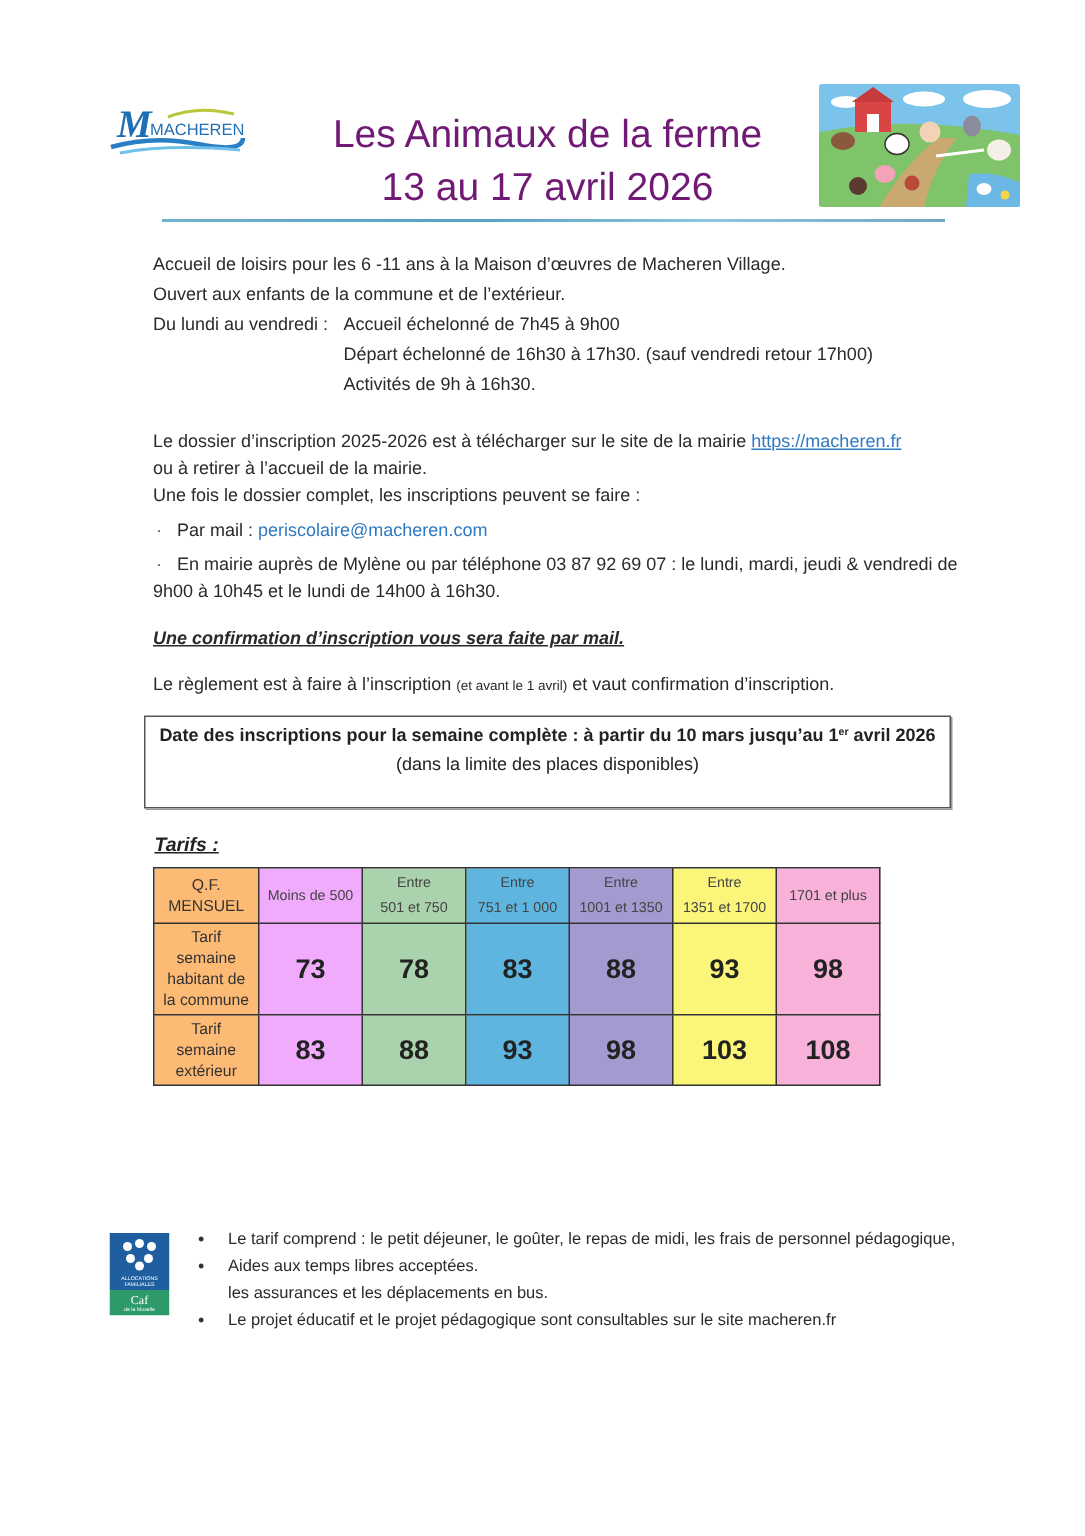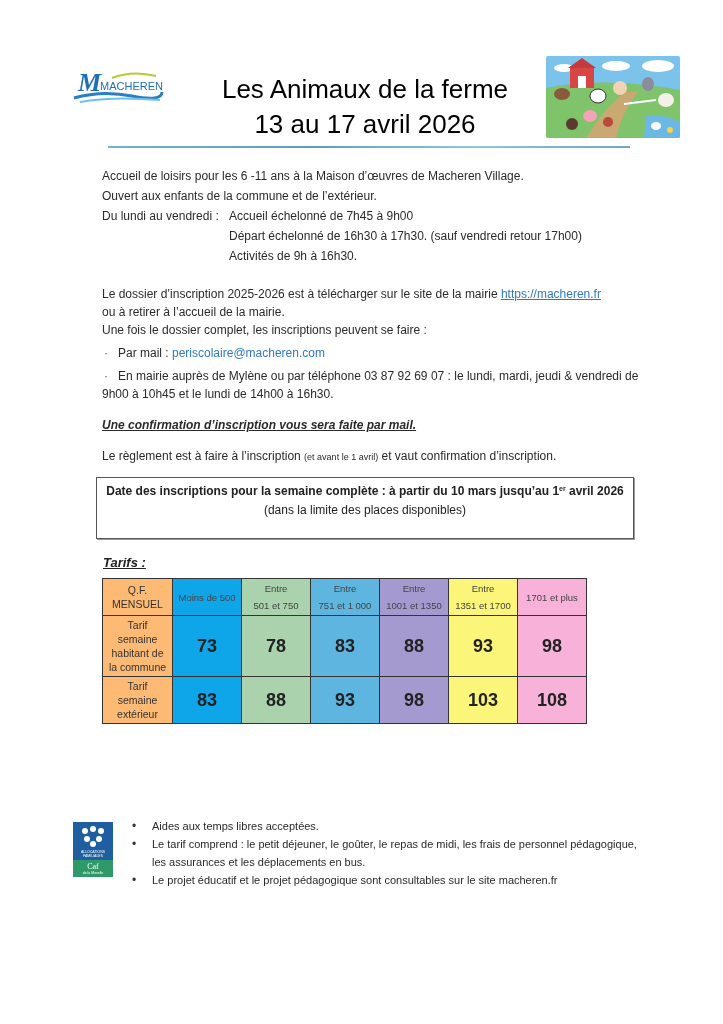--- a/index.html
+++ b/index.html
@@ -3,21 +3,21 @@
   <meta charset="utf-8">
   <style>
     html, body { margin: 0; padding: 0; }
     body {
       width: 723px; height: 1024px; background: #ffffff; position: relative; overflow: hidden;
       font-family: "Liberation Sans", "DejaVu Sans", sans-serif; color: #222;
     }
     .abs { position: absolute; }
     
     .logo-macheren { left: 72px; top: 60px; width: 92px; height: 44px; }
-    .title { left: 190px; width: 350px; text-align: center; color: #000000; font-weight: 300; font-size: 26px; line-height: 33px; }
+    .title { left: 190px; width: 350px; text-align: center; color: #701a75; font-weight: 300; font-size: 26px; line-height: 33px; }
     .title.l1 { top: 73px; }
     .title.l2 { top: 108px; }
     .farm-img { left: 546px; top: 56px; width: 134px; height: 82px; border-radius: 2px; overflow: hidden; }
     .divider { left: 108px; top: 146px; width: 522px; height: 2px; background: linear-gradient(90deg,#6fb2cc,#5aa0c4 40%,#8cc7dc 70%,#6fa8c2); }
 
     .txt { font-size: 12px; line-height: 20px; color: #2a2a2a; white-space: nowrap; }
     .link { color: #2f79c2; text-decoration: underline; }
     .email { color: #2f79c2; }
     .small { font-size: 9px; }
     .bullet-dot { display: inline-block; width: 14px; color: #555; }
@@ -29,21 +29,21 @@
     .dates-box .b { font-weight: bold; }
     sup { font-size: 7px; vertical-align: 4px; }
 
     .tarifs-title { left: 103px; top: 555px; font-size: 13px; font-weight: bold; font-style: italic; text-decoration: underline; }
 
     table.tarifs { position: absolute; left: 102px; top: 578px; border-collapse: collapse; }
     table.tarifs td { border: 1.5px solid #333; text-align: center; vertical-align: middle; padding: 0; }
     table.tarifs td.label { background: #fdba74; font-size: 10.5px; line-height: 14px; color: #333; width: 69px; }
     table.tarifs td.head { font-size: 9.5px; line-height: 17px; color: #444; width: 68px; }
     table.tarifs td.val { font-size: 18px; font-weight: bold; color: #222; }
-    .c0 { background: #0ea5e9; }
+    .c0 { background: #f0abfc; }
     .c1 { background: #a9d2ad; }
     .c2 { background: #5db5e0; }
     .c3 { background: #a49ad0; }
     .c4 { background: #fbf57a; }
     .c5 { background: #f8b1d8; }
     tr.r-head td { height: 36px; }
     tr.r1 td { height: 60px; }
     tr.r2 td { height: 46px; }
     tr.r3 td { height: 31px; }
     tr.r4 td { height: 25px; }
@@ -195,20 +195,20 @@
     <circle cx="14" cy="17" r="3" fill="#fff"></circle>
     <circle cx="26" cy="17" r="3" fill="#fff"></circle>
     <circle cx="20" cy="22" r="3" fill="#fff"></circle>
     <text x="20" y="31" text-anchor="middle" font-family="Liberation Sans, sans-serif" font-size="3.5" fill="#fff">ALLOCATIONS</text>
     <text x="20" y="35" text-anchor="middle" font-family="Liberation Sans, sans-serif" font-size="3.5" fill="#fff">FAMILIALES</text>
     <text x="20" y="47" text-anchor="middle" font-family="Liberation Serif, serif" font-size="8" fill="#fff">Caf</text>
     <text x="20" y="52" text-anchor="middle" font-family="Liberation Sans, sans-serif" font-size="3.5" fill="#fff">de la Moselle</text>
   </svg>
 </div>
 <div class="abs notes" data-name="footer-notes">
+  <div class="item" data-name="note-tarif-comprend">Le tarif comprend : le petit déjeuner, le goûter, le repas de midi, les frais de personnel pédagogique,</div>
   <div class="item" data-name="note-aides">Aides aux temps libres acceptées.</div>
-  <div class="item" data-name="note-tarif-comprend">Le tarif comprend : le petit déjeuner, le goûter, le repas de midi, les frais de personnel pédagogique,</div>
   <div class="item" style="padding-left:24px;" data-name="note-tarif-comprend-cont"><span>les assurances et les déplacements en bus.</span></div>
   <div class="item" data-name="note-projet">Le projet éducatif et le projet pédagogique sont consultables sur le site macheren.fr</div>
 </div>
 <style>
   .notes .item[data-name="note-tarif-comprend-cont"]::before { content: ""; }
 </style>
 
 </body></html>

